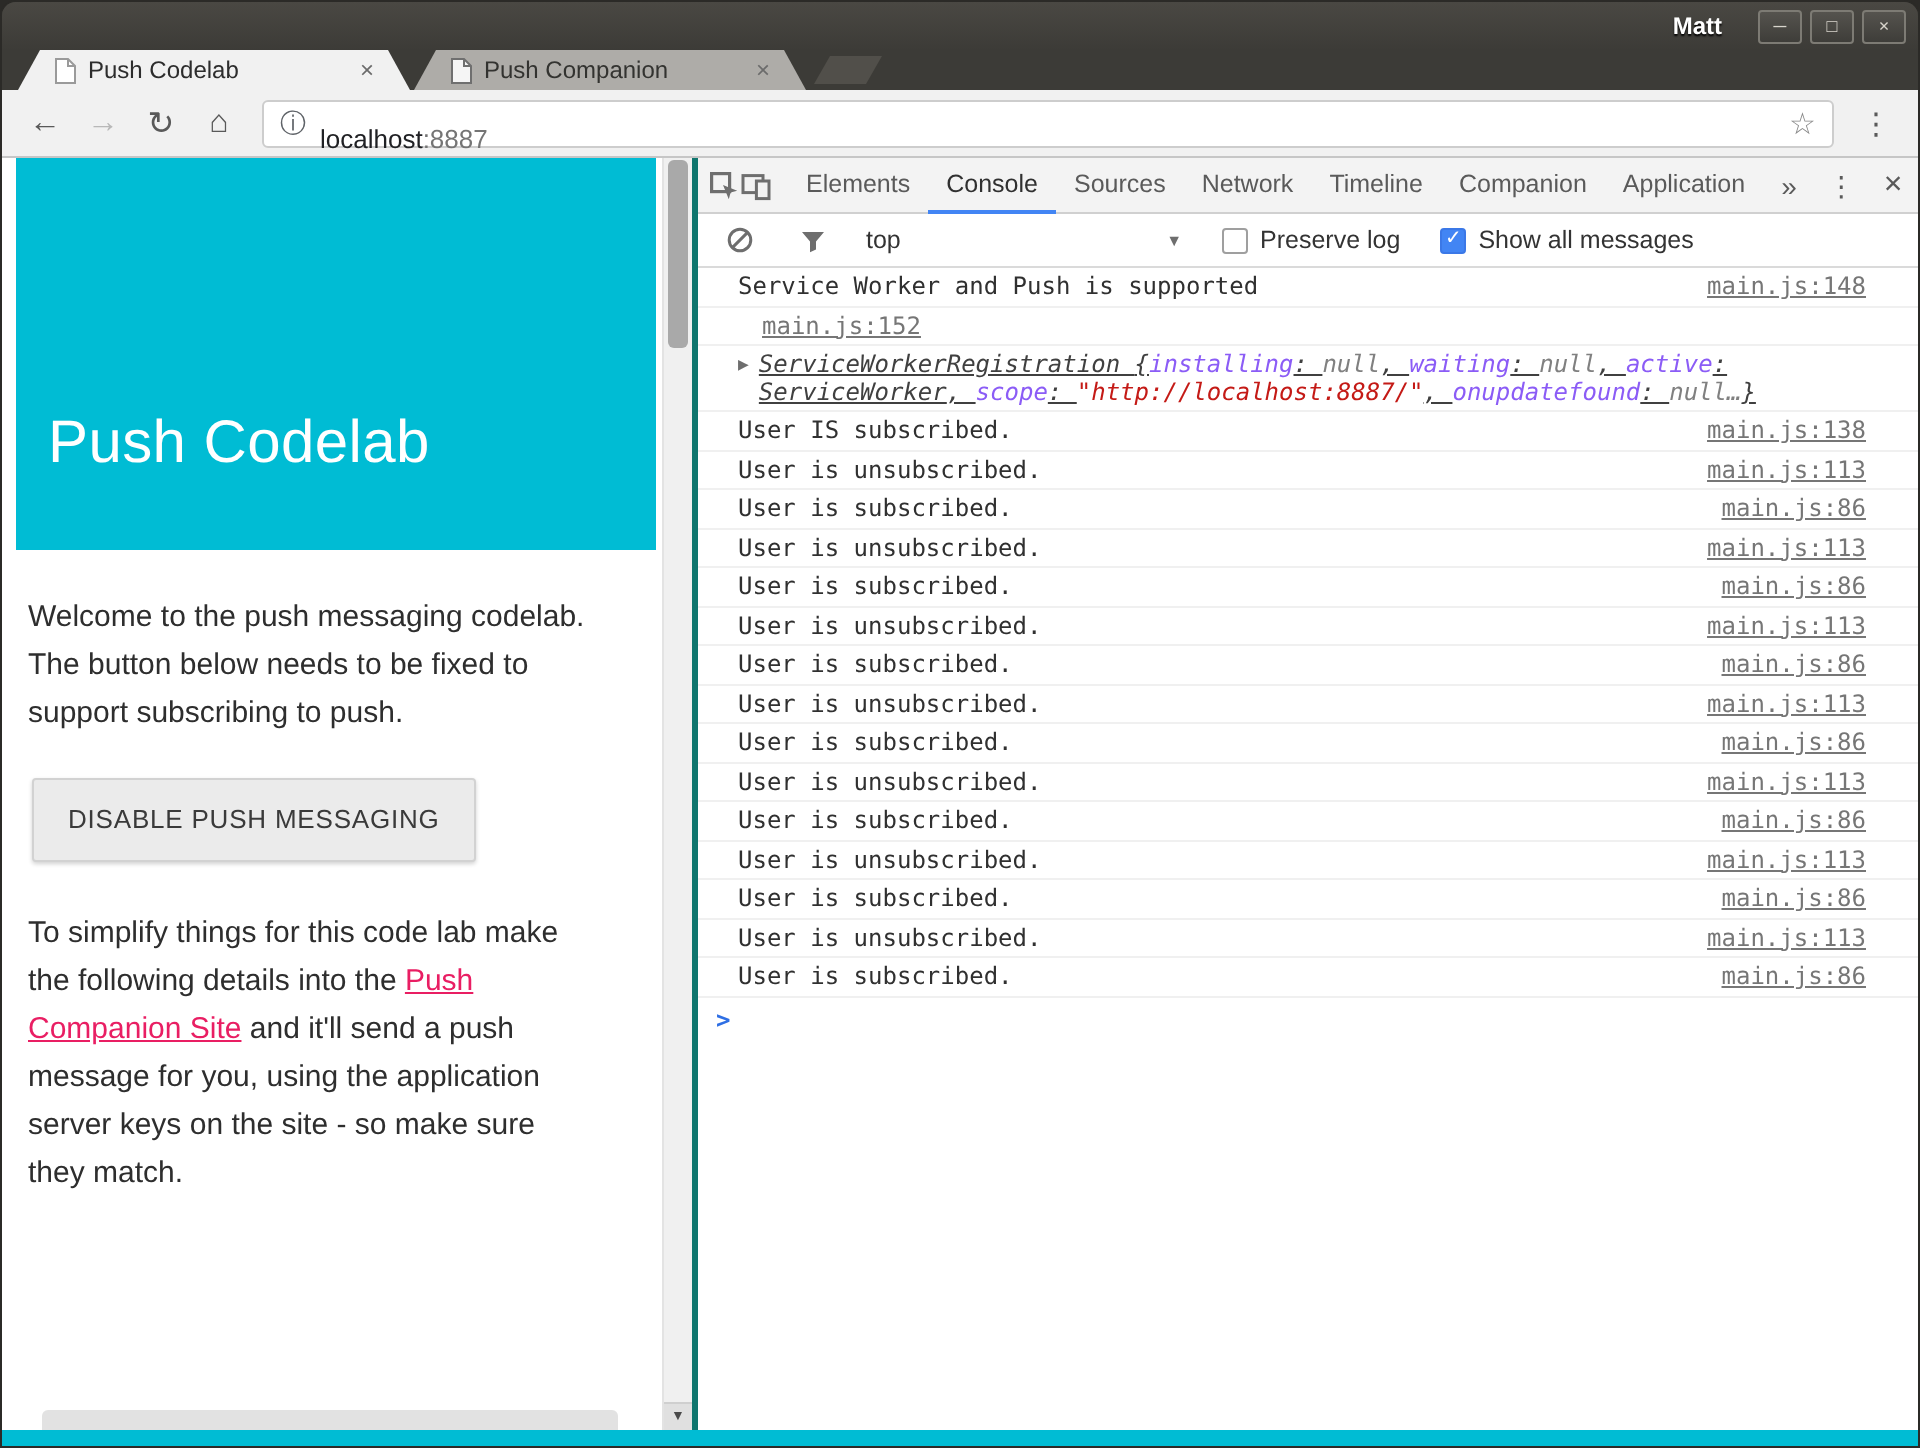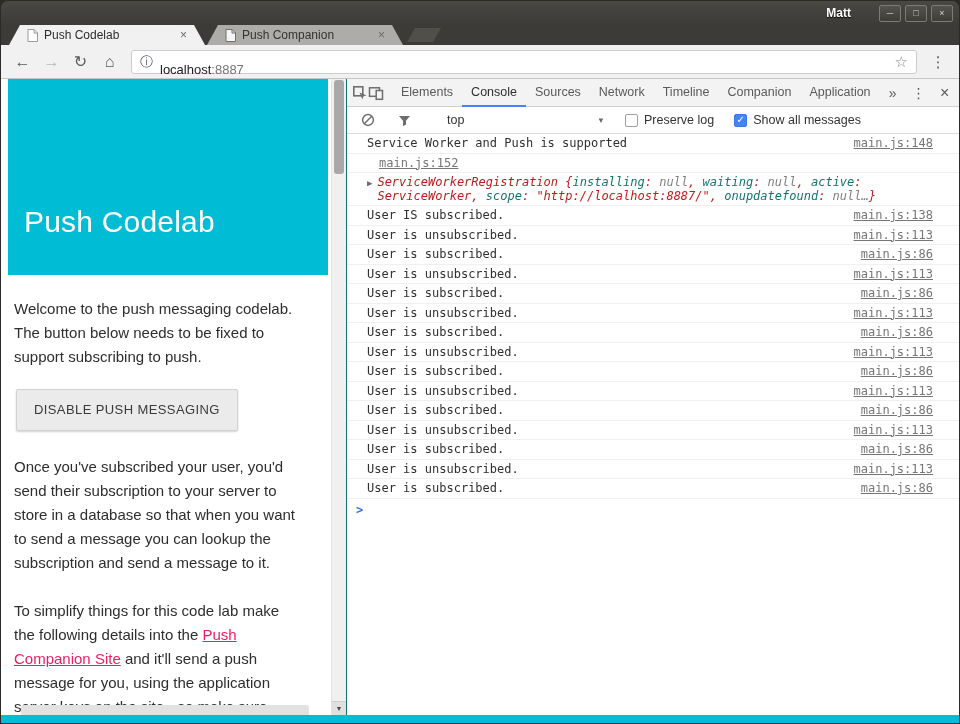--- a/index.html
+++ b/index.html
@@ -5,21 +5,21 @@
   * { margin:0; padding:0; box-sizing:border-box; }
   html,body { width:960px; height:724px; }
   body { font-family:"Liberation Sans", sans-serif; background:#2b2a27; }
 
   .window { width:960px; height:724px; background:#3c3b37; border-radius:8px 8px 0 0;
             overflow:hidden; display:flex; flex-direction:column; border:1px solid #2b2a27; }
 
   
   .titlebar { height:24px; background:linear-gradient(#4a4843,#3c3b37);
               display:flex; align-items:center; justify-content:flex-end; padding:0 6px; gap:4px; }
-  .title-user { color:#ffffff; font-weight:bold; font-size:12px; margin-right:24px; text-shadow:0 1px 1px #000; }
+  .title-user { color:#ffffff; font-weight:bold; font-size:12px; margin-right:14px; text-shadow:0 1px 1px #000; }
   .win-btn { width:22px; height:17px; border:1px solid #7d7b74; border-radius:2px;
              background:linear-gradient(#55534e,#3e3d39); color:#d8d4cc; font-size:9px;
              display:grid; place-items:center; line-height:1; }
 
   
   .tabstrip { height:20px; background:#3c3b37; display:flex; align-items:flex-end; padding-left:8px; }
   .btab { width:196px; height:20px; display:flex; align-items:center; padding:0 18px; gap:6px;
           clip-path:polygon(11px 0, calc(100% - 11px) 0, 100% 100%, 0 100%); font-size:12px; }
   .btab.active { background:#f1f1f1; color:#2d2d2d; }
   .btab.inactive { background:#aeaca8; color:#333330; margin-left:2px; }
@@ -57,52 +57,52 @@
   .page-footer-bar { position:absolute; bottom:0; left:20px; right:22px; height:10px;
                      background:#e2e2e2; border-radius:3px 3px 0 0; }
 
   
   .page-scrollbar { width:15px; background:#f0f0f0; border-left:1px solid #e3e3e3; position:relative; }
   .scroll-thumb { position:absolute; top:1px; left:2px; right:2px; height:94px; background:#a9a9a9; border-radius:3px; }
   .scroll-arrow { position:absolute; bottom:0; left:0; right:0; height:14px; background:#e0e0e0;
                   border-top:1px solid #cfcfcf; display:grid; place-items:center; font-size:7px; color:#4a4a4a; }
 
   
-  .devtools { flex:1; display:flex; flex-direction:column; background:#fff; border-left:1px solid #0f766e; min-width:0; }
+  .devtools { flex:1; display:flex; flex-direction:column; background:#fff; border-left:3px solid #0f766e; min-width:0; }
 
   .dt-tabbar { height:28px; background:#f3f3f3; border-bottom:1px solid #d0d0d0;
                display:flex; align-items:center; padding:0 5px; }
   .dt-icon-btn { width:26px; height:26px; display:grid; place-items:center; }
   .dt-sep { width:1px; height:17px; background:#cfcfcf; margin:0 4px; }
   .dt-tabs { display:flex; height:28px; }
   .dt-tab { padding:0 9px; line-height:26px; font-size:12.5px; color:#5a5a5a; border-bottom:2px solid transparent; }
   .dt-tab.selected { color:#303030; border-bottom-color:#4285f4; }
   .dt-right { margin-left:auto; display:flex; align-items:center; }
   .dt-right .dt-icon-btn { color:#5a5a5a; font-size:14px; }
   .dt-close { font-size:16px !important; }
 
   .dt-console-toolbar { height:27px; border-bottom:1px solid #dadada; display:flex; align-items:center;
                         padding:0 8px; gap:10px; font-size:12.5px; color:#333; }
-  .frame-select { width:158px; display:flex; align-items:center; justify-content:space-between; margin-left:20px; }
+  .frame-select { width:158px; display:flex; align-items:center; justify-content:space-between; margin-left:4px; }
   .frame-select .arrow { font-size:8px; color:#6e6e6e; }
   .cb-group { display:flex; align-items:center; gap:6px; margin-left:10px; }
   .cb { width:13px; height:13px; border:1px solid #9f9f9f; border-radius:2px; background:#fff;
         display:grid; place-items:center; }
   .cb.checked { background:#4285f4; border-color:#3b78e7; }
   .cb.checked::after { content:"✓"; color:#fff; font-size:10px; line-height:1; }
 
   .dt-console { flex:1; overflow:hidden; font-family:"DejaVu Sans Mono", monospace; font-size:12px; }
   .console-row { display:flex; align-items:flex-start; padding:3px 26px 2px 20px;
                  border-bottom:1px solid #f0f0f0; color:#303030; line-height:13.5px; }
   .msg-text { flex:1; }
   .src-link { margin-left:12px; color:#767676; text-decoration:underline; white-space:nowrap; }
   .expander { font-size:9px; color:#6e6e6e; margin:1px 5px 0 0; }
   .obj-preview span { font-style:italic; }
-  .seg-obj, .seg-punct, .seg-objval { color:#b91c1c; }
-  .seg-name { color:#0f766e;text-align:center; }
+  .seg-obj, .seg-punct, .seg-objval { color:#404040;text-decoration:underline; }
+  .seg-name { color:#8b5cf6;text-align:center; }
   .seg-null { color:#808080; }
   .seg-str { color:#c41a16; }
   .console-prompt { padding:4px 0 0 9px; color:#2f6fe4; font-weight:bold; }
 
   
   .bottom-strip { height:8px; }
 </style>
 </head>
 <body>
 
@@ -150,21 +150,20 @@
 
   <div class="content">
 
     <div class="page">
       <div class="page-header" style="background: rgb(0, 188, 212);">
         <span class="page-title">Push Codelab</span>
       </div>
       <div class="page-body">
         <p>Welcome to the push messaging codelab. The button below needs to be fixed to support subscribing to push.</p>
         <span class="push-btn">DISABLE PUSH MESSAGING</span>
-        <p>Once you've subscribed your user, you'd send their subscription to your server to store in a database so that when you want to send a message you can lookup the subscription and send a message to it.</p>
         <p><span>To simplify things for this code lab make the following details into the </span><span class="companion-link" style="color: rgb(233, 30, 99);">Push Companion Site</span><span> and it'll send a push message for you, using the application server keys on the site - so make sure they match.</span></p>
       </div>
       <div class="page-footer-bar"></div>
     </div>
 
     <div class="page-scrollbar">
       <div class="scroll-thumb"></div>
       <div class="scroll-arrow">▼</div>
     </div>
 

